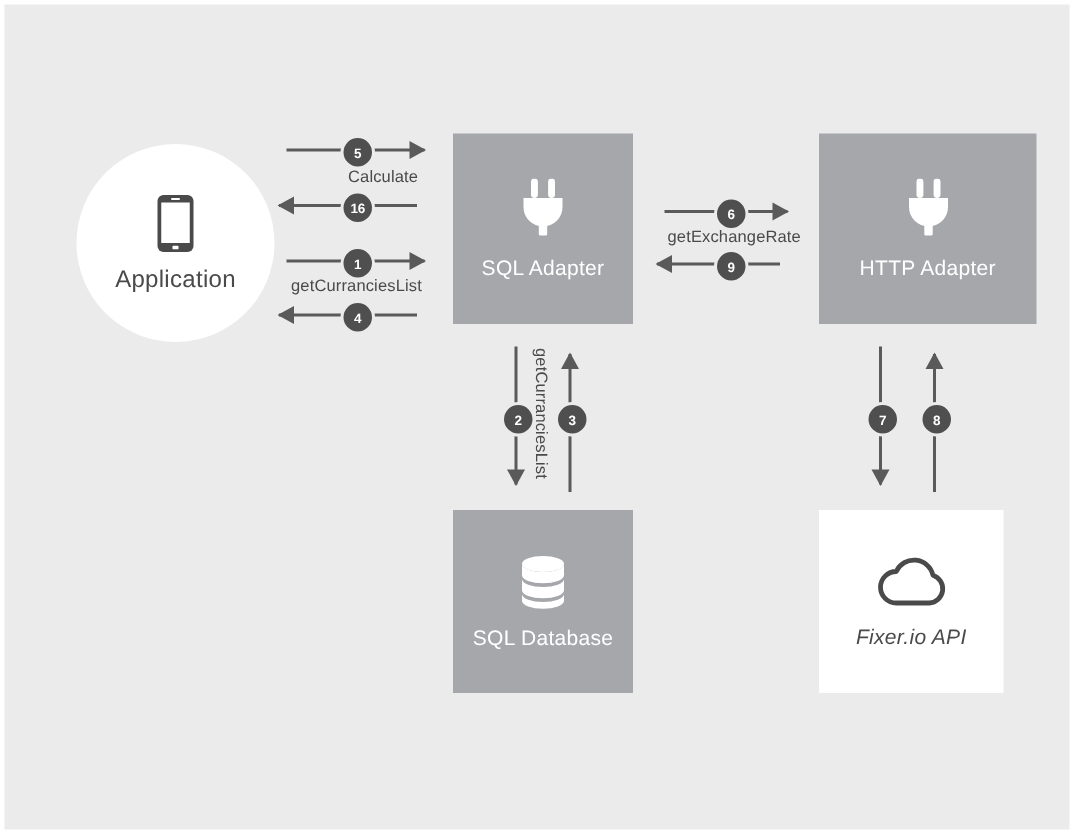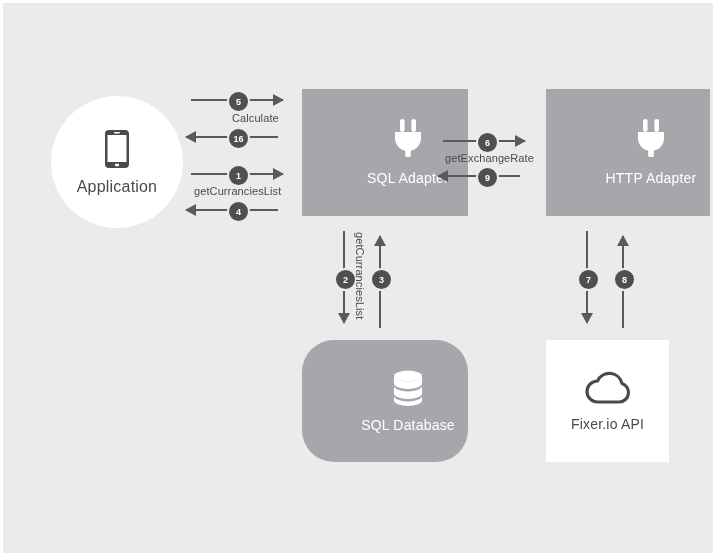--- a/index.html
+++ b/index.html
@@ -45,22 +45,22 @@
   }
 
   
   .node-box {
     position: absolute;
     display: flex;
     flex-direction: column;
     align-items: center;
     justify-content: center;
   }
-  .node-box.gray  { background: #a5a7ab; padding-left: 46px; }
-  .node-box.white { background: #ffffff; }
+  .node-box.gray  { background: #a5a7ab; }
+  .node-box.white { background: #ffffff; font-style: italic; }
   .node-box .node-label {
     font-size: 14px;
     letter-spacing: 0.2px;
     margin-top: 11px;
   }
   .node-box.gray  .node-label { color: #ffffff; }
   .node-box.white .node-label { color: #4a4a4a; }
 
   .node-icon { line-height: 0; }
 
@@ -176,33 +176,33 @@
       <svg width="34" height="40" viewBox="0 0 34 40">
         <rect x="9" y="0" width="4.6" height="13" rx="2.3" fill="#ffffff"></rect>
         <rect x="20.4" y="0" width="4.6" height="13" rx="2.3" fill="#ffffff"></rect>
         <path d="M4 13 H30 V19 A13 13 0 0 1 4 19 Z" fill="#ffffff"></path>
         <rect x="14.2" y="30.5" width="5.6" height="7.5" rx="1" fill="#ffffff"></rect>
       </svg>
     </span>
     <span class="node-label">SQL Adapter</span>
   </div>
 
-  <div class="node-box gray" style="left:546px; top:89px; width:118px; height:127px;">
+  <div class="node-box gray" style="left:546px; top:89px; width:145px; height:127px;">
     <span class="node-icon">
       <svg width="34" height="40" viewBox="0 0 34 40">
         <rect x="9" y="0" width="4.6" height="13" rx="2.3" fill="#ffffff"></rect>
         <rect x="20.4" y="0" width="4.6" height="13" rx="2.3" fill="#ffffff"></rect>
         <path d="M4 13 H30 V19 A13 13 0 0 1 4 19 Z" fill="#ffffff"></path>
         <rect x="14.2" y="30.5" width="5.6" height="7.5" rx="1" fill="#ffffff"></rect>
       </svg>
     </span>
     <span class="node-label">HTTP Adapter</span>
   </div>
 
-  <div class="node-box gray" style="left:302px; top:340px; width:120px; height:122px;border-radius:32px;">
+  <div class="node-box gray" style="left:302px; top:340px; width:120px; height:122px;">
     <span class="node-icon">
       <svg width="40" height="36" viewBox="0 0 40 36">
         <ellipse cx="20" cy="6" rx="14" ry="5.4" fill="#ffffff"></ellipse>
         <path d="M6 6 V13.5 A14 5.4 0 0 0 34 13.5 V6 A14 5.4 0 0 1 6 6 Z" fill="#ffffff"></path>
         <path d="M6 16 V23.5 A14 5.4 0 0 0 34 23.5 V16 A14 5.4 0 0 1 6 16 Z" fill="#ffffff"></path>
         <path d="M6 26 V30.5 A14 5.4 0 0 0 34 30.5 V26 A14 5.4 0 0 1 6 26 Z" fill="#ffffff"></path>
       </svg>
     </span>
     <span class="node-label">SQL Database</span>
   </div>

